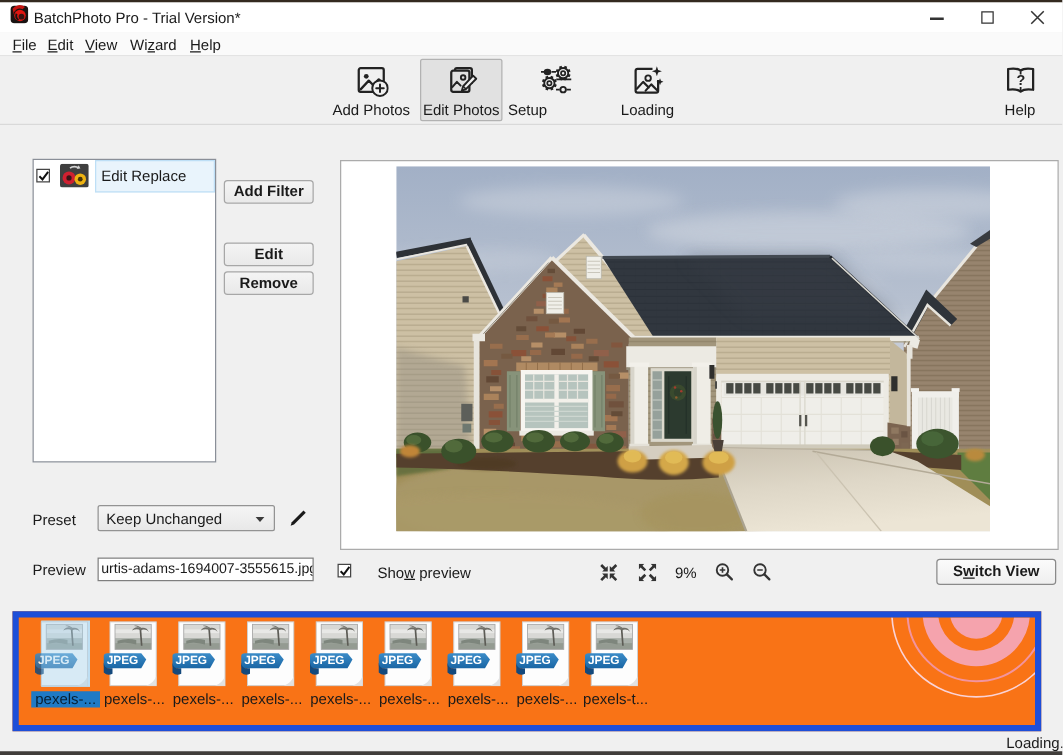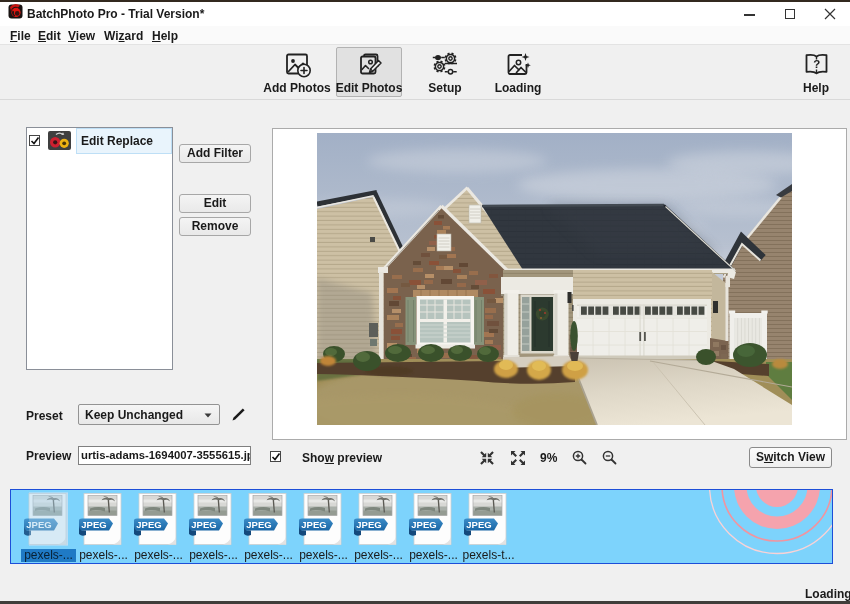--- a/index.html
+++ b/index.html
@@ -1,18 +1,18 @@
 <!DOCTYPE html>
 <html><head>
 <meta charset="utf-8">
 <style>
 html,body{margin:0;padding:0;}
 body{width:850px;height:604px;position:relative;overflow:hidden;background:#f0f0f0;font-family:"Liberation Sans",sans-serif;}
 .abs{position:absolute;}
-.txt{color:#1a1a1a;font-size:12px;white-space:nowrap;font-weight:bold;}
+.txt{color:#1a1a1a;font-size:12px;white-space:nowrap;}
 .btn{position:absolute;background:linear-gradient(#f4f4f4,#e9e9e9);border:1px solid #a7a7a7;border-radius:3px;font-size:12px;color:#1a1a1a;text-align:center;box-sizing:border-box;font-weight:bold;}
 .cb{position:absolute;width:11px;height:11px;background:#fff;border:1px solid #454545;box-sizing:border-box;}
 u{text-decoration:underline;}
 </style>
 </head>
 <body>
 
 <div class="abs" style="left:0;top:0;width:850px;height:2px;background:#33291f;"></div>
 
 <div class="abs" style="left:0;top:2px;width:850px;height:24px;background:#ffffff;"></div>
@@ -71,21 +71,21 @@
 <circle cx="18.5" cy="19.7" r="2.2"></circle>
 </g>
 <g stroke="#222" stroke-width="2.2" fill="none">
 <path d="M22.20 8.02 L24.05 8.78 M20.04 10.19 L20.81 12.04 M16.98 10.20 L16.22 12.05 M14.81 8.04 L12.96 8.81 M14.80 4.98 L12.95 4.22 M16.96 2.81 L16.19 0.96 M20.02 2.80 L20.78 0.95 M22.19 4.96 L24.04 4.19"></path>
 <path d="M11.20 16.02 L13.05 16.78 M9.04 18.19 L9.81 20.04 M5.98 18.20 L5.22 20.05 M3.81 16.04 L1.96 16.81 M3.80 12.98 L1.95 12.22 M5.96 10.81 L5.19 8.96 M9.02 10.80 L9.78 8.95 M11.19 12.96 L13.04 12.19"></path>
 </g>
 <circle cx="18.5" cy="6.5" r="1.7" fill="none" stroke="#222" stroke-width="1.4"></circle>
 <circle cx="7.5" cy="14.5" r="1.7" fill="none" stroke="#222" stroke-width="1.4"></circle>
 <ellipse cx="6" cy="5.5" rx="3" ry="2.6" fill="#222"></ellipse>
 </svg>
-<div class="abs txt" style="left:445px;top:81px;transform:translateX(-50%);">Setup</div>
+<div class="abs txt" style="left:422px;top:81px;transform:translateX(-50%);">Setup</div>
 
 <svg class="abs" style="left:505px;top:52px;" width="26" height="26" viewBox="0 0 26 26">
 <path d="M17 3 H5 a1.5 1.5 0 0 0-1.5 1.5 v16 a1.5 1.5 0 0 0 1.5 1.5 h15 a1.5 1.5 0 0 0 1.5-1.5 V12" fill="none" stroke="#222" stroke-width="1.8"></path>
 <circle cx="13.5" cy="10.5" r="2.2" fill="none" stroke="#222" stroke-width="1.5"></circle>
 <path d="M4.5 19 L9.5 13.5 L14 18 M11.5 20.5 L16 15.5 L20.5 20" fill="none" stroke="#222" stroke-width="1.7" stroke-linecap="round" stroke-linejoin="round"></path>
 <path d="M20.5 1 l1 3 3 1 -3 1 -1 3 -1-3 -3-1 3-1 Z" fill="#222"></path>
 <path d="M23 10.5 l.8 2 2 .8 -2 .8 -.8 2 -.8-2 -2-.8 2-.8 Z" fill="#222"></path>
 </svg>
 <div class="abs txt" style="left:518px;top:81px;transform:translateX(-50%);">Loading</div>
 
@@ -494,23 +494,23 @@
 <svg class="abs" style="left:572px;top:450px;" width="15" height="15" viewBox="0 0 15 15">
 <circle cx="6" cy="6" r="4.6" fill="none" stroke="#333" stroke-width="1.5"></circle>
 <path d="M9.5 9.5 L13.5 13.5" stroke="#333" stroke-width="1.8" stroke-linecap="round"></path>
 <path d="M6 3.8 v4.4 M3.8 6 h4.4" stroke="#333" stroke-width="1.3"></path>
 </svg>
 <svg class="abs" style="left:602px;top:450px;" width="15" height="15" viewBox="0 0 15 15">
 <circle cx="6" cy="6" r="4.6" fill="none" stroke="#333" stroke-width="1.5"></circle>
 <path d="M9.5 9.5 L13.5 13.5" stroke="#333" stroke-width="1.8" stroke-linecap="round"></path>
 <path d="M3.8 6 h4.4" stroke="#333" stroke-width="1.3"></path>
 </svg>
-<div class="btn" style="left:749px;top:447px;width:83px;height:21px;line-height:19px;background:linear-gradient(#fbfbfb,#efefef);border-color:#8a8a8a;">S<u>w</u>itch View</div>
-
-<div class="abs" style="left:10px;top:489px;width:823px;height:75px;background:#7dd3fc;border:1px solid #1d4ed8;box-sizing:border-box;overflow:hidden;" id="strip">
+<div class="btn" style="left:749px;top:447px;width:96px;height:21px;line-height:19px;background:linear-gradient(#fbfbfb,#efefef);border-color:#8a8a8a;">S<u>w</u>itch View</div>
+
+<div class="abs" style="left:10px;top:489px;width:823px;height:96px;background:#f97316;border:5px solid #1d4ed8;box-sizing:border-box;overflow:hidden;" id="strip">
 <svg width="821" height="73" viewBox="0 0 821 73">
 <defs>
 <linearGradient id="rib" x1="0" y1="0" x2="0" y2="1">
           <stop offset="0" stop-color="#3b8cc8"></stop>
           <stop offset="1" stop-color="#1a66a5"></stop>
         </linearGradient>
 <g id="thumbimg">
 <rect x="0" y="0" width="29" height="20" fill="#d8d8d5"></rect>
 <rect x="0" y="4" width="29" height="3" fill="#e8e8e6"></rect>
 <rect x="0" y="11" width="29" height="5" fill="#aab0aa"></rect>

